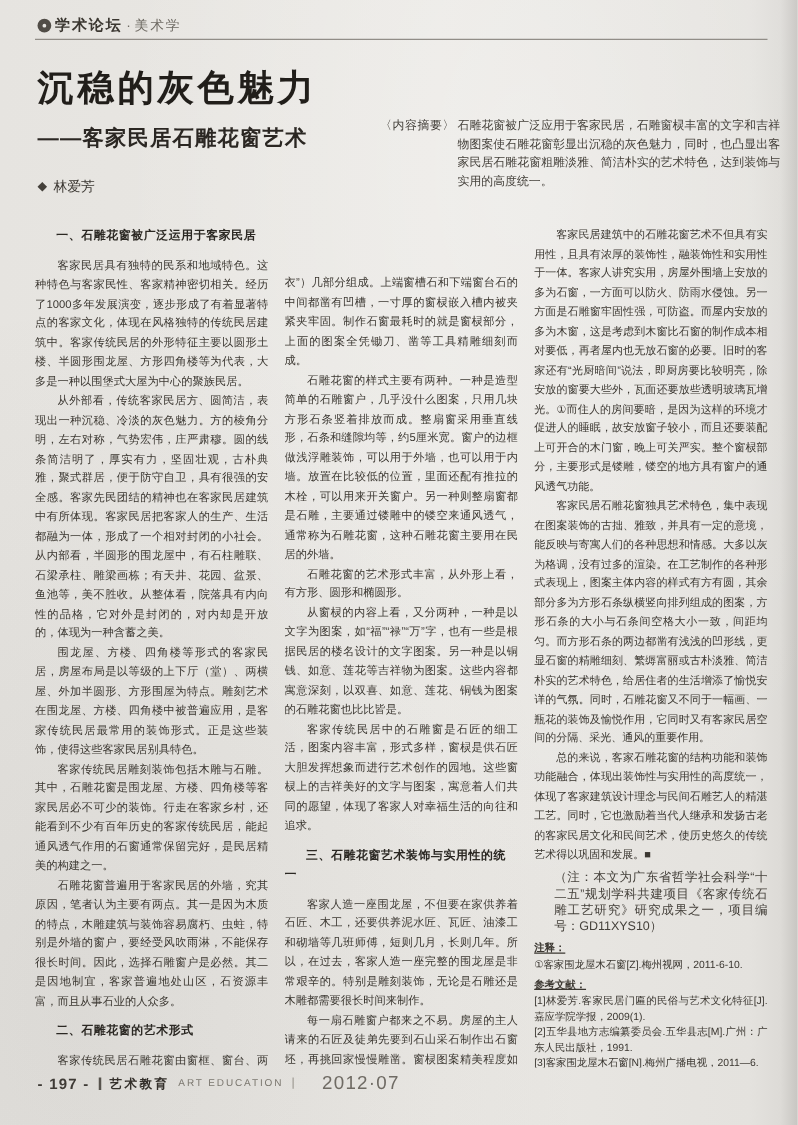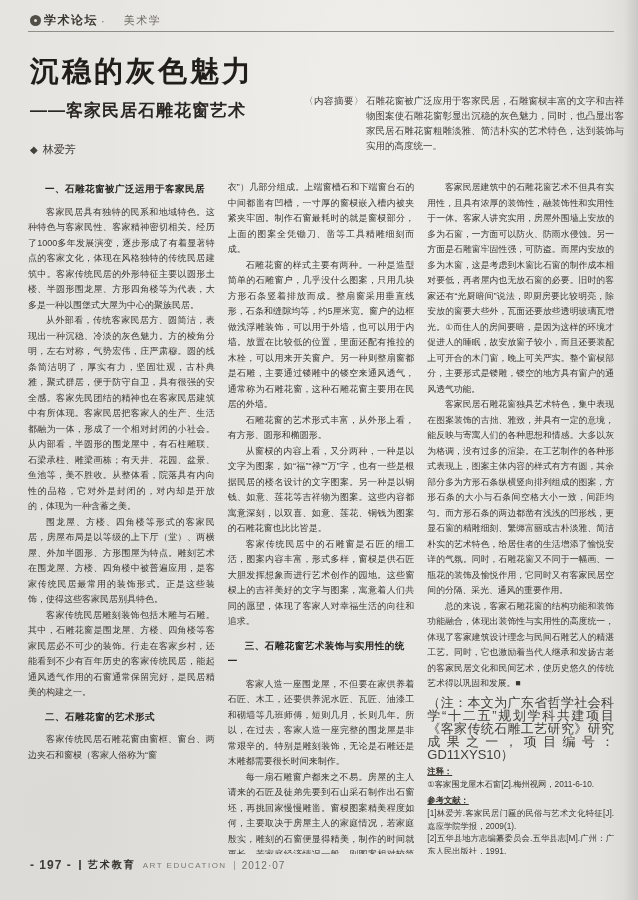--- a/index.html
+++ b/index.html
@@ -19,21 +19,21 @@
   }
   .edge-shade { position:absolute; right:0; top:0; bottom:0; width:14px;
     background:linear-gradient(to right, rgba(0,0,0,0), rgba(0,0,0,.08)); }
 
   
   .masthead { position:absolute; left:30px; top:12px; display:flex; align-items:center; }
   .logo-dot { width:11px; height:11px; border-radius:50%; background:#514d47; position:relative; margin-right:3px; flex:none; }
   .logo-dot::after { content:""; position:absolute; left:4px; top:4px; width:3px; height:3px; border-radius:50%; background:#e9e7e3; }
   .masthead-section { font-size:12px; font-weight:bold; color:#3b3731; letter-spacing:1.5px; }
   .masthead-sep { font-size:11px; color:#6e6a63; margin:0 3px; }
-  .masthead-sub { font-size:11px; color:#6e6a63; letter-spacing:1.5px;margin-left:16px; }
+  .masthead-sub { font-size:11px; color:#6e6a63; letter-spacing:1.5px; }
   .masthead-rule { position:absolute; left:28px; right:24px; top:31px; height:1px; background:#918d87; }
 
   
   .title-block { position:absolute; left:30px; top:54px; width:262px; }
   .title-main { font-size:29px; font-weight:900; letter-spacing:3px; color:#211e1a; line-height:34px; }
   .title-sub { font-size:17px; font-weight:700; letter-spacing:1px; color:#2b2723; margin-top:11px; }
   .author-line { margin-top:20px; font-size:11px; color:#3a3631; display:flex; align-items:center; gap:5px; }
   .author-bullet { font-size:10px; color:#44403a; }
 
   
@@ -44,35 +44,35 @@
   .abstract-row.keywords { margin-top:2px; }
 
   
   .columns { position:absolute; left:28px; right:24px; top:180px; height:674px;
     display:flex; gap:13px; }
   .col { flex:1; overflow:hidden; font-size:9px; line-height:15.5px; color:#3b3731; }
   .blk { text-align:justify; }
   .blk-heading { font-size:9.5px; font-weight:bold; color:#2b2823; margin:8px 0; text-indent:1.8em; letter-spacing:.5px; text-align:left; }
   .col .blk-heading:first-child { margin-top:1px; }
   .blk-para { text-indent:2em; }
-  .blk-para-cont { text-indent:0; }
+  .blk-para-cont { text-indent:0;margin-top:39px; }
   .col:last-child .blk-para { font-size:8.8px; }
-  .blk-note { font-size:13px; line-height:13px; margin-top:4px; color:#45413b; }
+  .blk-note { font-size:10px; line-height:13px; margin-top:4px; color:#45413b;margin-left:16px; }
   .blk-refhead { font-size:8.3px; line-height:13px; font-weight:bold; margin-top:4px; text-align:left;text-decoration:underline; }
   .blk-ref { font-size:8.3px; line-height:12.5px; }
   .blk-authnote { font-size:8.3px; line-height:12.5px; text-align:right; margin-top:5px; }
 
   
   .page-footer { position:absolute; left:30px; top:858px; display:flex; align-items:center; gap:7px; }
   .f-page { font-size:12px; font-weight:bold; color:#3e3a35; letter-spacing:1px; }
   .f-bar { width:2px; height:10px; background:#57534d; }
   .f-bar-light { width:1px; height:9px; background:#a29e97; }
   .f-journal { font-size:10px; font-weight:bold; color:#332f2a; letter-spacing:2px; }
   .f-en { font-size:8px; color:#7b776f; letter-spacing:1.5px; }
-  .f-issue { font-size:10px; color:#6f6b64; letter-spacing:1px; }
+  .f-issue { font-size:15px; color:#6f6b64; letter-spacing:1px;margin-left:16px; }
 </style>
 </head>
 <body>
 
 <div class="page">
 
   <header class="masthead">
     <span class="logo-dot"></span>
     <span class="masthead-section">学术论坛</span>
     <span class="masthead-sep">·</span>
@@ -96,20 +96,21 @@
     </div>
   </aside>
 
   <main class="columns">
     <div class="col">
         <h3 class="blk blk-heading">一、石雕花窗被广泛运用于客家民居</h3>
         <p class="blk blk-para">客家民居具有独特的民系和地域特色。这种特色与客家民性、客家精神密切相关。经历了1000多年发展演变，逐步形成了有着显著特点的客家文化，体现在风格独特的传统民居建筑中。客家传统民居的外形特征主要以圆形土楼、半圆形围龙屋、方形四角楼等为代表，大多是一种以围堡式大屋为中心的聚族民居。</p>
         <p class="blk blk-para">从外部看，传统客家民居方、圆简洁，表现出一种沉稳、冷淡的灰色魅力。方的棱角分明，左右对称，气势宏伟，庄严肃穆。圆的线条简洁明了，厚实有力，坚固壮观，古朴典雅，聚式群居，便于防守自卫，具有很强的安全感。客家先民团结的精神也在客家民居建筑中有所体现。客家民居把客家人的生产、生活都融为一体，形成了一个相对封闭的小社会。从内部看，半圆形的围龙屋中，有石柱雕联、石梁承柱、雕梁画栋；有天井、花园、盆景、鱼池等，美不胜收。从整体看，院落具有内向性的品格，它对外是封闭的，对内却是开放的，体现为一种含蓄之美。</p>
         <p class="blk blk-para">围龙屋、方楼、四角楼等形式的客家民居，房屋布局是以等级的上下厅（堂）、两横屋、外加半圆形、方形围屋为特点。雕刻艺术在围龙屋、方楼、四角楼中被普遍应用，是客家传统民居最常用的装饰形式。正是这些装饰，使得这些客家民居别具特色。</p>
         <p class="blk blk-para">客家传统民居雕刻装饰包括木雕与石雕。其中，石雕花窗是围龙屋、方楼、四角楼等客家民居必不可少的装饰。行走在客家乡村，还能看到不少有百年历史的客家传统民居，能起通风透气作用的石窗通常保留完好，是民居精美的构建之一。</p>
+        <p class="blk blk-para">石雕花窗普遍用于客家民居的外墙，究其原因，笔者认为主要有两点。其一是因为木质的特点，木雕建筑与装饰容易腐朽、虫蛀，特别是外墙的窗户，要经受风吹雨淋，不能保存很长时间。因此，选择石雕窗户是必然。其二是因地制宜，客家普遍地处山区，石资源丰富，而且从事石业的人众多。</p>
         <h3 class="blk blk-heading">二、石雕花窗的艺术形式</h3>
         <p class="blk blk-para">客家传统民居石雕花窗由窗框、窗台、两边夹石和窗棂（客家人俗称为“窗</p>
       </div>
     <div class="col">
         <p class="blk blk-para-cont">衣”）几部分组成。上端窗槽石和下端窗台石的中间都凿有凹槽，一寸厚的窗棂嵌入槽内被夹紧夹牢固。制作石窗最耗时的就是窗棂部分，上面的图案全凭锄刀、凿等工具精雕细刻而成。</p>
         <p class="blk blk-para">石雕花窗的样式主要有两种。一种是造型简单的石雕窗户，几乎没什么图案，只用几块方形石条竖着排放而成。整扇窗采用垂直线形，石条和缝隙均等，约5厘米宽。窗户的边框做浅浮雕装饰，可以用于外墙，也可以用于内墙。放置在比较低的位置，里面还配有推拉的木栓，可以用来开关窗户。另一种则整扇窗都是石雕，主要通过镂雕中的镂空来通风透气，通常称为石雕花窗，这种石雕花窗主要用在民居的外墙。</p>
         <p class="blk blk-para">石雕花窗的艺术形式丰富，从外形上看，有方形、圆形和椭圆形。</p>
         <p class="blk blk-para">从窗棂的内容上看，又分两种，一种是以文字为图案，如“福”“禄”“万”字，也有一些是根据民居的楼名设计的文字图案。另一种是以铜钱、如意、莲花等吉祥物为图案。这些内容都寓意深刻，以双喜、如意、莲花、铜钱为图案的石雕花窗也比比皆是。</p>
         <p class="blk blk-para">客家传统民居中的石雕窗是石匠的细工活，图案内容丰富，形式多样，窗棂是供石匠大胆发挥想象而进行艺术创作的园地。这些窗棂上的吉祥美好的文字与图案，寓意着人们共同的愿望，体现了客家人对幸福生活的向往和追求。</p>
         <h3 class="blk blk-heading">三、石雕花窗艺术装饰与实用性的统一</h3>

